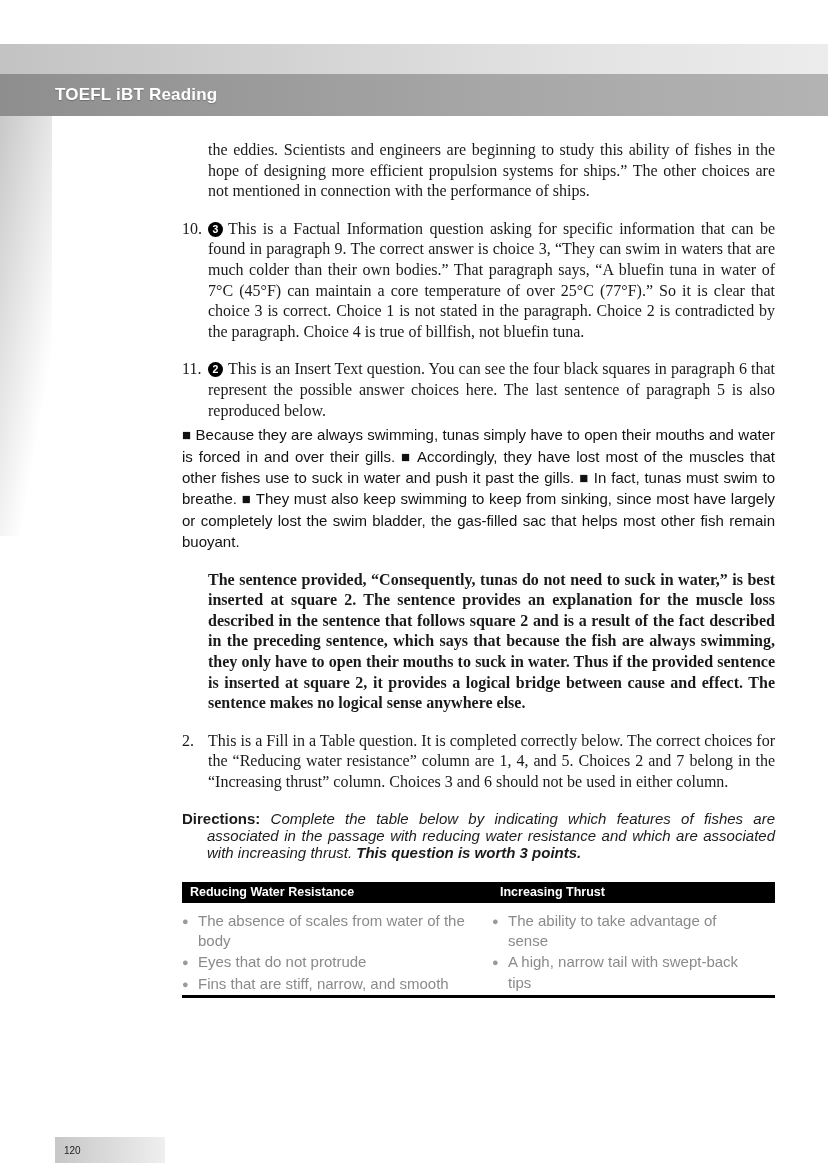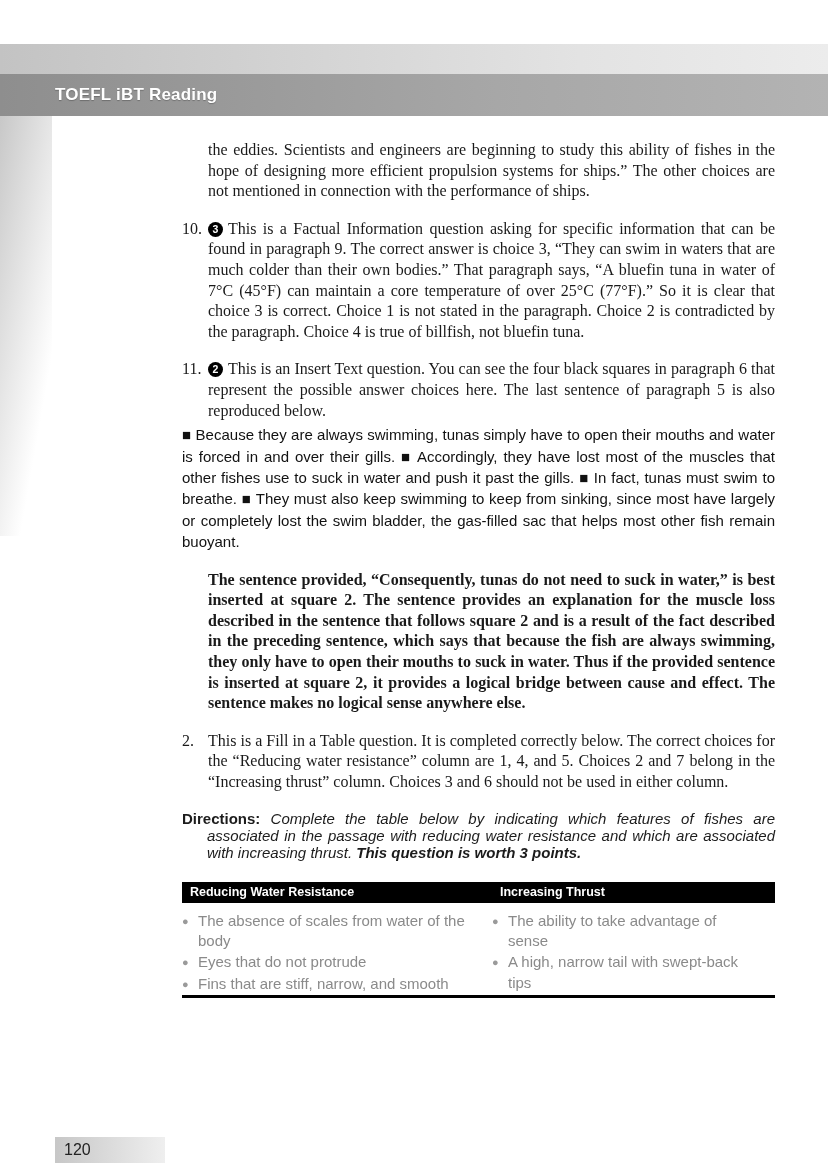--- a/index.html
+++ b/index.html
@@ -97,21 +97,21 @@
   }
   .bullet-text { flex: 1; }
   
   .footer-box {
     position: absolute; left: 55px; top: 1093px; width: 110px; height: 26px;
     background: linear-gradient(90deg, #c7c7c7, #efefef);
     display: flex; align-items: center;
   }
   .page-number {
     font-family: "Liberation Sans", "DejaVu Sans", sans-serif;
-    font-size: 16px; color: #222; padding-left: 9px;
+    font-size: 10px; color: #222; padding-left: 9px;
   }
 </style>
 </head>
 <body>
 
 <div class="canvas">
 
   <div class="top-strip"></div>
 
   <div class="header-band">

